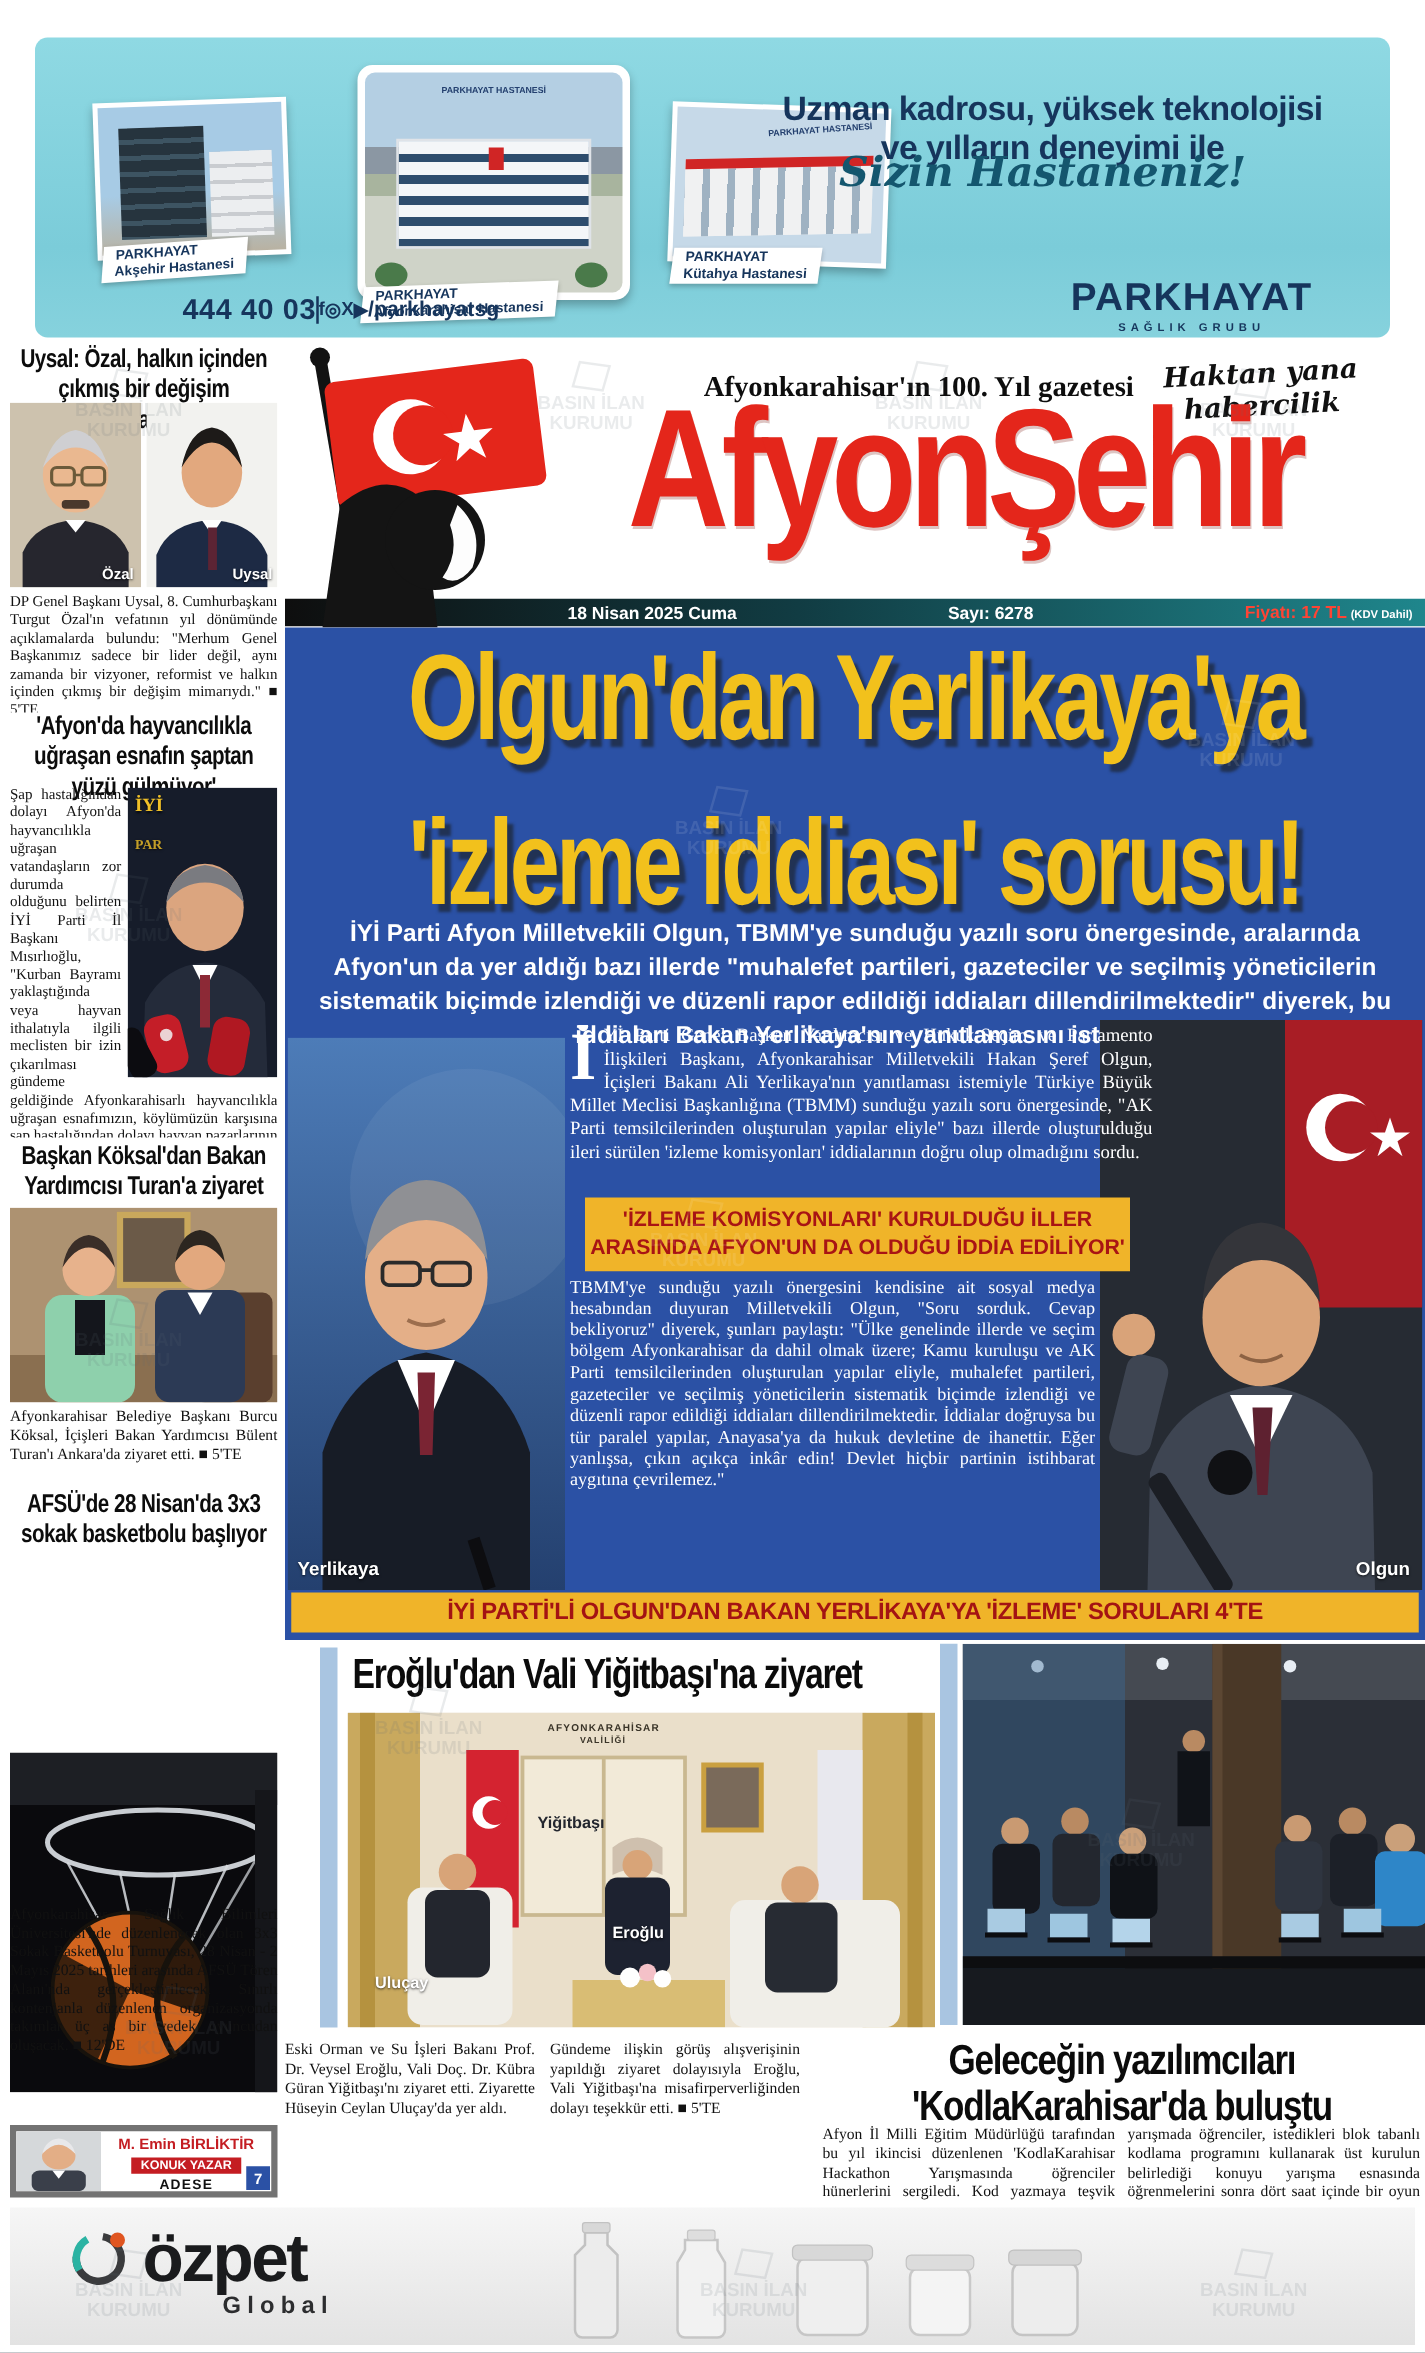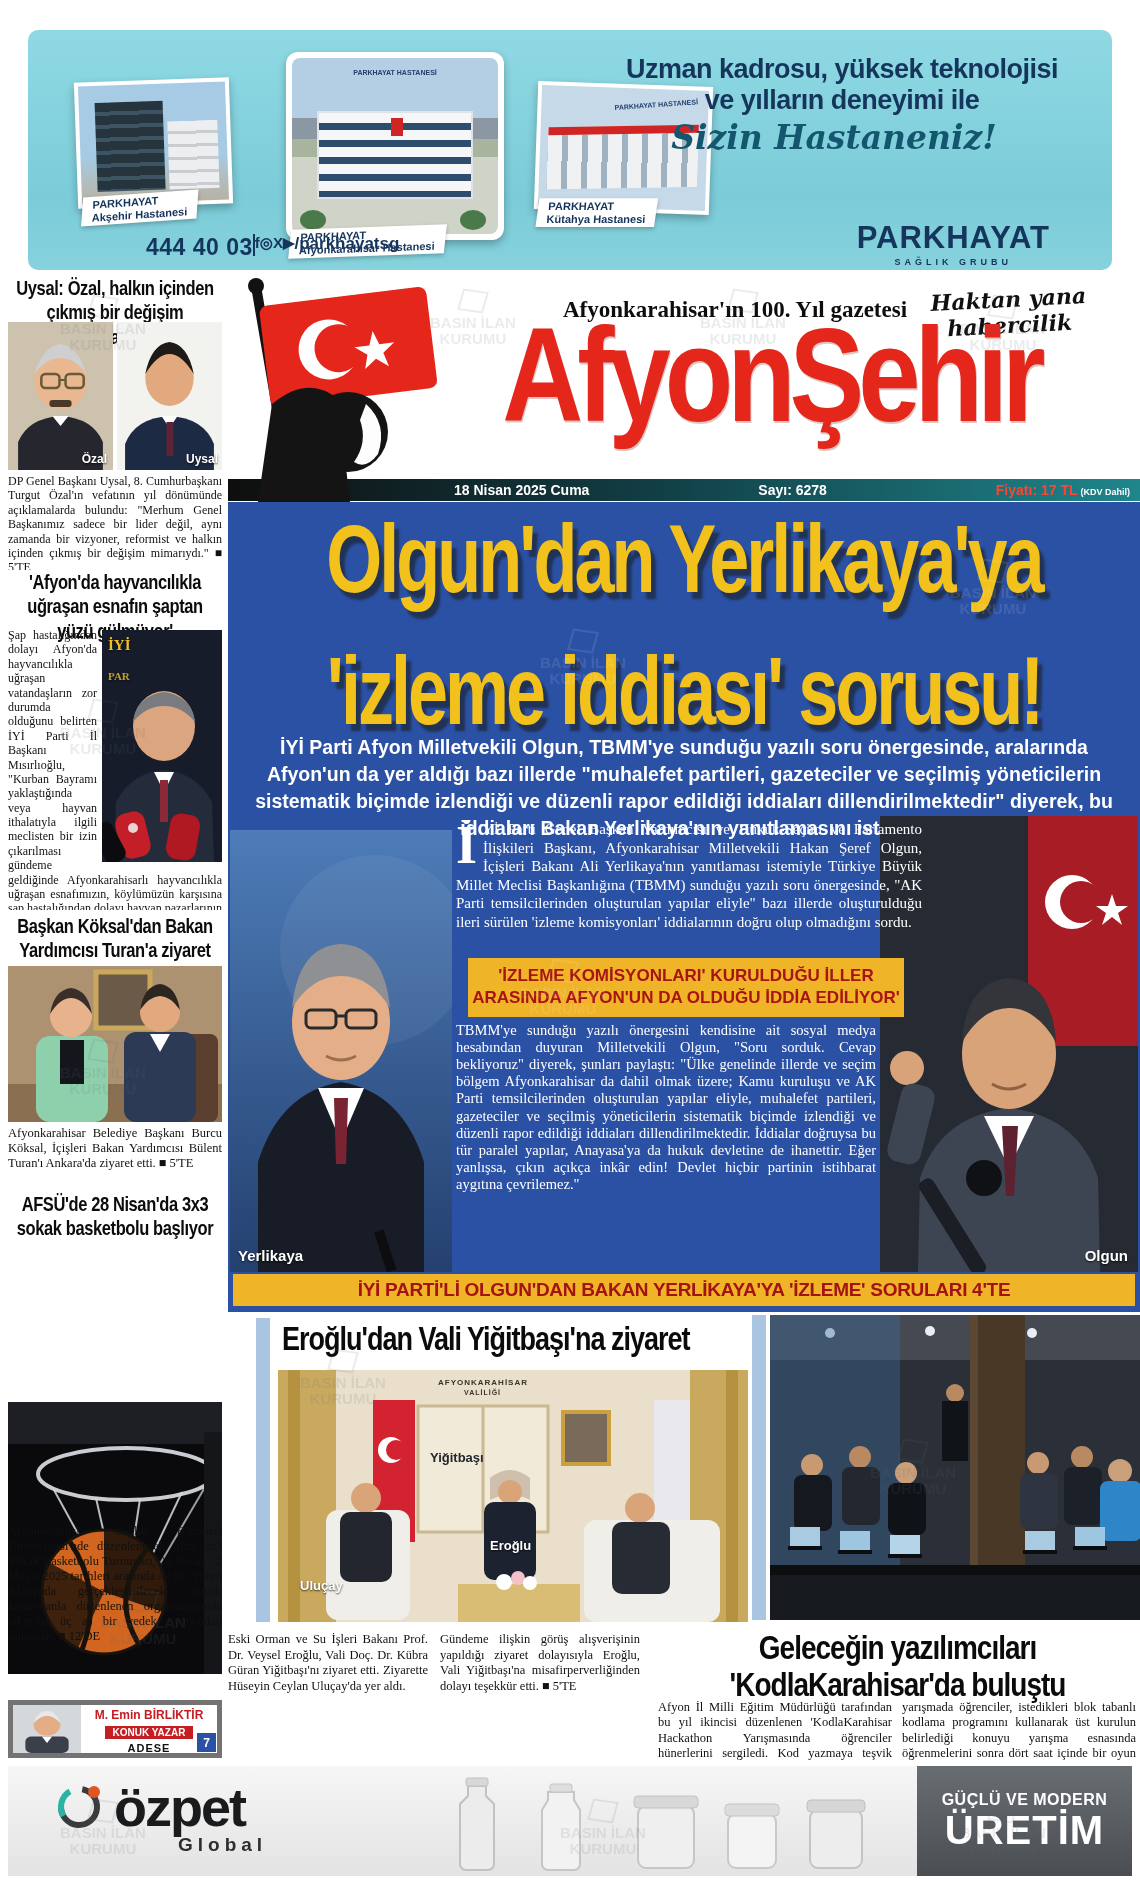--- a/index.html
+++ b/index.html
@@ -34,25 +34,25 @@
   .ph2 .tree1,.ph2 .tree2{position:absolute;bottom:2%;width:26px;height:20px;border-radius:50%;background:#4a7a4a}
   .ph2 .tree1{left:4%}.ph2 .tree2{right:6%}
   .ph2 .sign{position:absolute;left:50%;top:6%;transform:translateX(-50%);color:#24406f;
       font-weight:900;font-size:7px;white-space:nowrap}
   .ph3{background:#c6d9e8}
   .ph3 .bldg{position:absolute;left:5%;top:32%;width:90%;height:52%;background:#f0f1f2;
       border-top:8px solid #d02525;transform:skewY(-3deg);
       background-image:repeating-linear-gradient(90deg,#f0f1f2 0 14px,#9fb2c2 14px 20px)}
   .ph3 .sign{position:absolute;right:6%;top:10%;color:#24406f;font-weight:900;font-size:7px;
       transform:rotate(-6deg);white-space:nowrap}
-  #adtag{right:20px;top:24px;width:500px;text-align:center;color:#16355c;font-weight:900;
+  #adtag{right:20px;top:42px;width:500px;text-align:center;color:#16355c;font-weight:900;
          font-size:27px;line-height:1.14;letter-spacing:-.5px}
   #adscript{right:18px;top:88px;width:520px;text-align:center;color:#14566e;
             font-family:"DejaVu Serif",serif;font-style:italic;font-weight:700;font-size:33px}
-  #adphone{left:118px;top:204px;display:flex;align-items:flex-start;gap:0;color:#16355c}
+  #adphone{left:118px;top:204px;display:flex;align-items:center;gap:0;color:#16355c}
   #adphone .num{font-weight:900;font-size:23px;letter-spacing:.5px}
   #adphone .pipe{width:2px;height:22px;background:#16355c}
   #adphone .ico{font-weight:900;font-size:15px}
   #adphone .handle{font-weight:900;font-size:17px}
   #adlogo{right:62px;top:190px;text-align:center;color:#16355c}
   #adlogo .big{font-weight:900;font-size:31px;letter-spacing:1px}
   #adlogo .sub{font-size:9px;letter-spacing:4px;font-weight:700;margin-top:1px}
 
   
   #flaglogo{left:228px;top:274px;width:222px;height:228px;z-index:3}
@@ -506,24 +506,20 @@
       <rect x="38" y="6" width="22" height="8" rx="2" fill="#d8d8d8" stroke="#c2c2c2"></rect>
       <path d="M120,20 h26 v8 l6,10 v54 a6,6 0 0 1 -6,6 h-26 a6,6 0 0 1 -6,-6 v-54 l6,-10 Z" fill="#f2f2f2" stroke="#c6c6c6" stroke-width="2"></path>
       <rect x="122" y="12" width="22" height="8" rx="2" fill="#dedede" stroke="#c6c6c6"></rect>
       <rect x="210" y="34" width="56" height="62" rx="8" fill="#efefef" stroke="#c6c6c6" stroke-width="2"></rect>
       <rect x="206" y="24" width="64" height="12" rx="4" fill="#d8d8d8" stroke="#c2c2c2"></rect>
       <rect x="300" y="42" width="48" height="54" rx="8" fill="#f4f4f4" stroke="#c9c9c9" stroke-width="2"></rect>
       <rect x="297" y="32" width="54" height="12" rx="4" fill="#dcdcdc" stroke="#c4c4c4"></rect>
       <rect x="382" y="38" width="52" height="58" rx="8" fill="#ededed" stroke="#c4c4c4" stroke-width="2"></rect>
       <rect x="379" y="28" width="58" height="12" rx="4" fill="#d6d6d6" stroke="#c0c0c0"></rect>
     </svg>
-    <div id="ozright">
-      <div class="l1">GÜÇLÜ VE MODERN</div>
-      <div class="l2">ÜRETİM</div>
-    </div>
   </section>
 
   <div class="wm" style="left:60px;top:296px"><span class="cube"></span><span>BASIN İLAN</span><br><span>KURUMU</span></div>
   <div class="wm" style="left:430px;top:290px"><span class="cube"></span><span>BASIN İLAN</span><br><span>KURUMU</span></div>
   <div class="wm" style="left:700px;top:290px"><span class="cube"></span><span>BASIN İLAN</span><br><span>KURUMU</span></div>
   <div class="wm" style="left:960px;top:296px"><span class="cube"></span><span>BASIN İLAN</span><br><span>KURUMU</span></div>
   <div class="wm" style="left:60px;top:700px"><span class="cube"></span><span>BASIN İLAN</span><br><span>KURUMU</span></div>
   <div class="wm" style="left:540px;top:630px;color:#ffffff;opacity:.1"><span class="cube" style="border-color:#fff"></span><span>BASIN İLAN</span><br><span>KURUMU</span></div>
   <div class="wm" style="left:950px;top:560px;color:#ffffff;opacity:.1"><span class="cube" style="border-color:#fff"></span><span>BASIN İLAN</span><br><span>KURUMU</span></div>
   <div class="wm" style="left:60px;top:1040px"><span class="cube"></span><span>BASIN İLAN</span><br><span>KURUMU</span></div>

